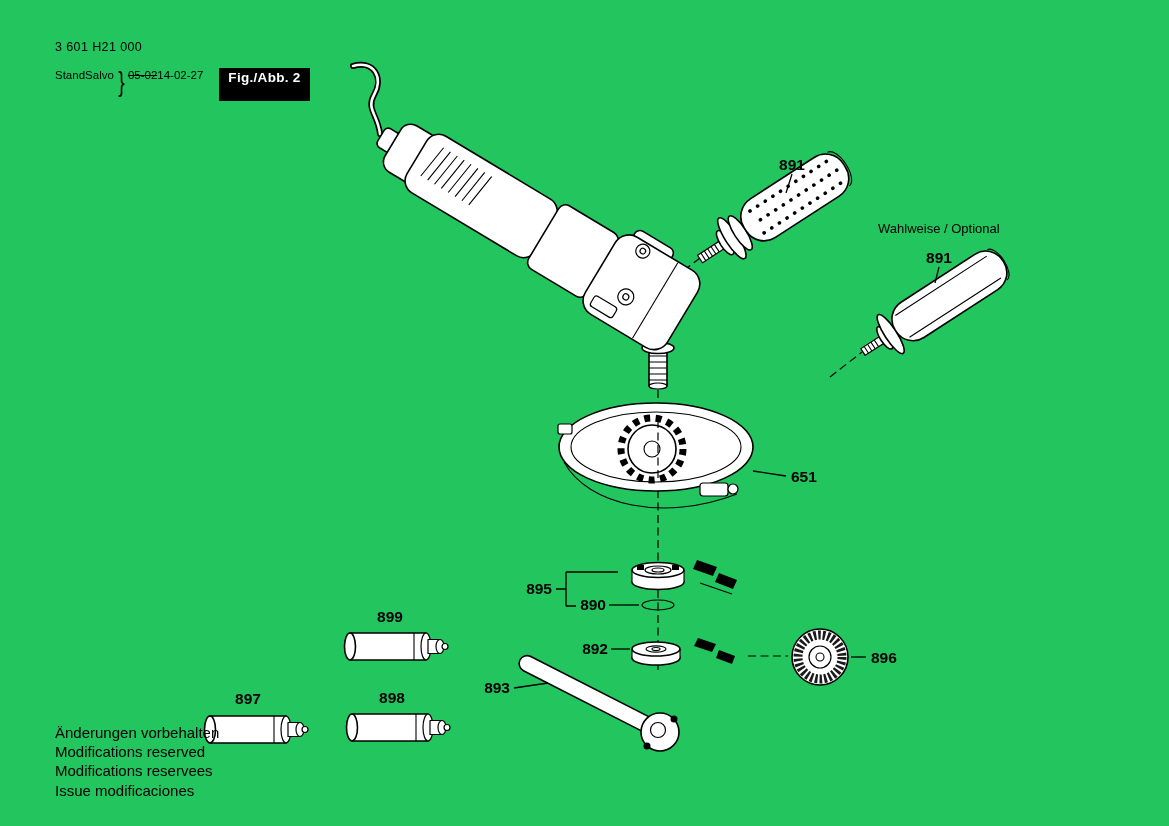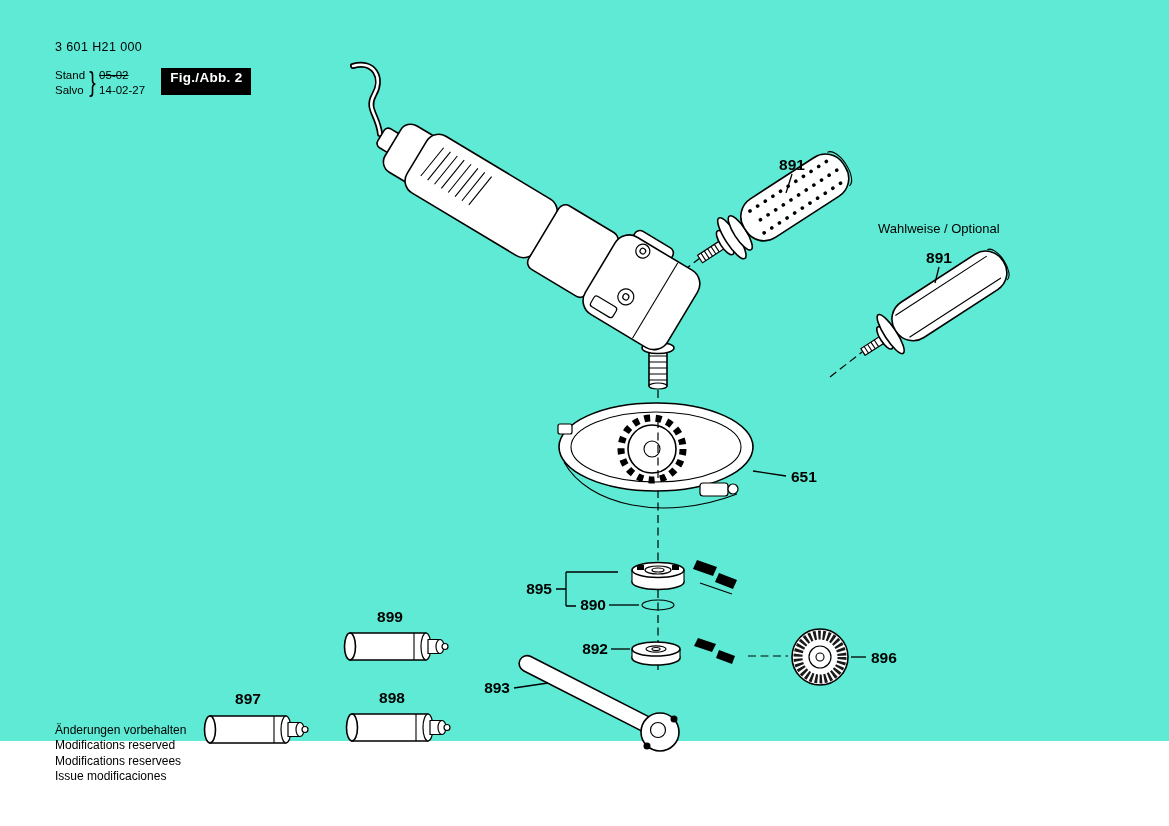--- a/index.html
+++ b/index.html
@@ -1,30 +1,30 @@
 <!DOCTYPE html>
 <html><head>
 <meta charset="utf-8">
 <style>
   * { margin:0; padding:0; box-sizing:border-box; }
   html,body { width:1169px; height:826px; background:#fff; overflow:hidden;
               font-family:"Liberation Sans","DejaVu Sans",sans-serif; color:#000; }
-  .page { position:relative; width:1169px; height:741px; background:#5eead4; }
+  .page { position:relative; width:1169px; height:826px; background:#22c55e; }
 
   .header { position:absolute; left:55px; top:40px; }
   .part-number { font-size:12.5px; letter-spacing:.4px; }
   .rev-row { display:flex; align-items:flex-start; margin-top:14px; }
-  .rev-labels, .rev-values { display:flex; flex-direction:column; font-size:11.5px; line-height:1.32; }
+  .rev-labels, .rev-values { display:flex; font-size:11.5px; line-height:1.32; }
   .brace { font-size:27px; line-height:28px; font-weight:400; margin:0 2px 0 3px;
            transform:scaleX(.72); }
   .struck { text-decoration:line-through; }
   .fig-badge { background:#000; color:#fff; font-weight:700; font-size:13.5px;
-               padding:2px 9px 10px 9px; margin-left:16px; letter-spacing:.3px; }
-
-  .footer { position:absolute; left:55px; top:723px; font-size:12px; line-height:1.28; }
+               padding:2px 9px 16px 9px; margin-left:16px; letter-spacing:.3px; }
+
+  .footer { position:absolute; left:55px; top:723px; font-size:15px; line-height:1.28; }
 
   svg.diagram { position:absolute; left:0; top:0; }
   .s   { fill:#fff; stroke:#000; stroke-width:1.6; stroke-linejoin:round; }
   .s2  { fill:#fff; stroke:#000; stroke-width:1.2; stroke-linejoin:round; }
   .t   { fill:none; stroke:#000; stroke-width:1.1; }
   .blk { fill:#000; stroke:none; }
   .dash{ fill:none; stroke:#000; stroke-width:1.2; stroke-dasharray:8 4.5; }
   .lead{ fill:none; stroke:#000; stroke-width:1.3; }
   .dots{ fill:none; stroke:#000; stroke-width:3.6; stroke-dasharray:.1 9; stroke-linecap:round; }
   .knurl{ fill:none; stroke:#1a1a1a; stroke-width:9; stroke-dasharray:2.6 2; }

